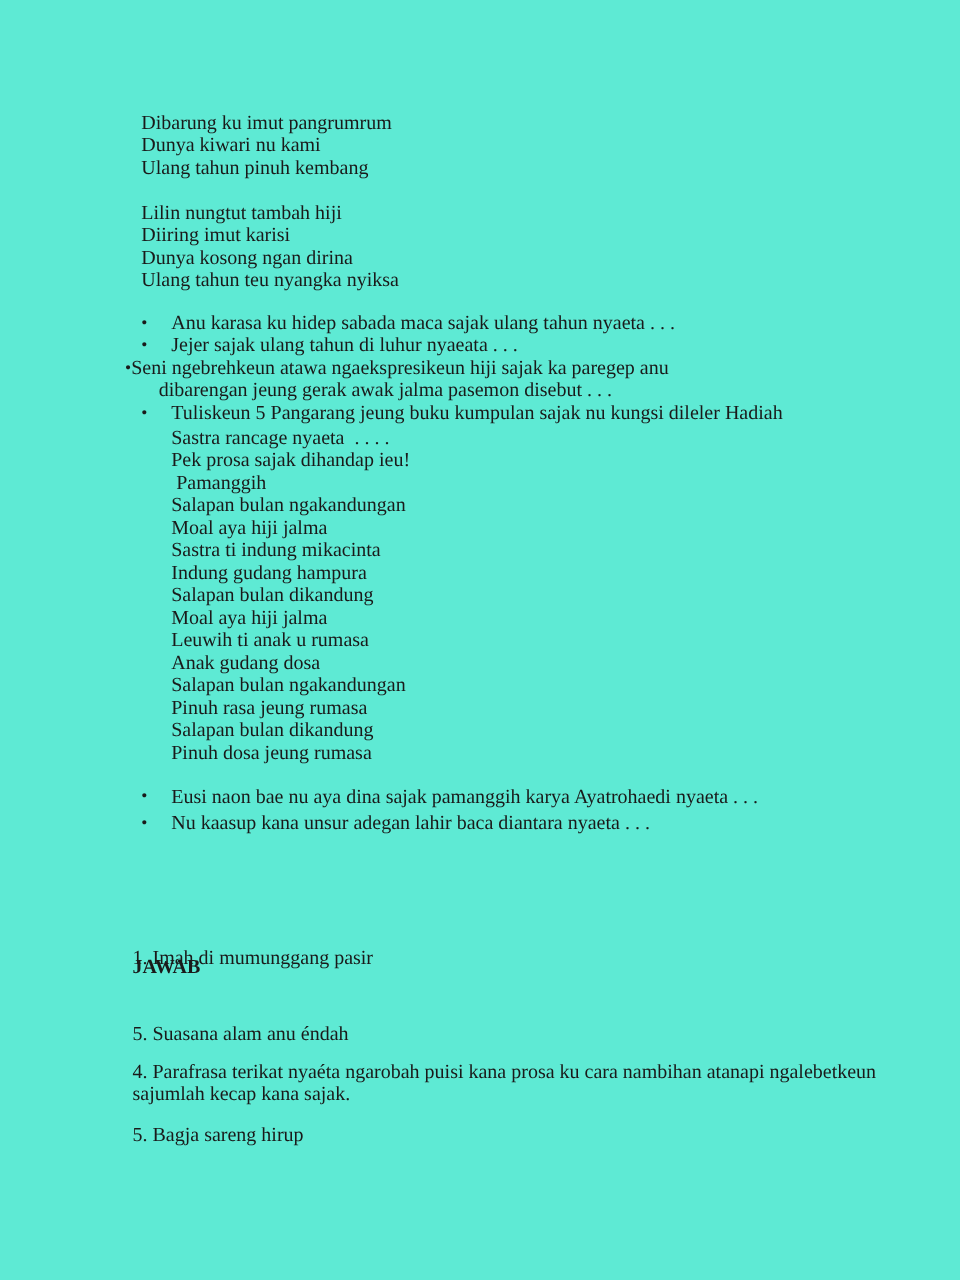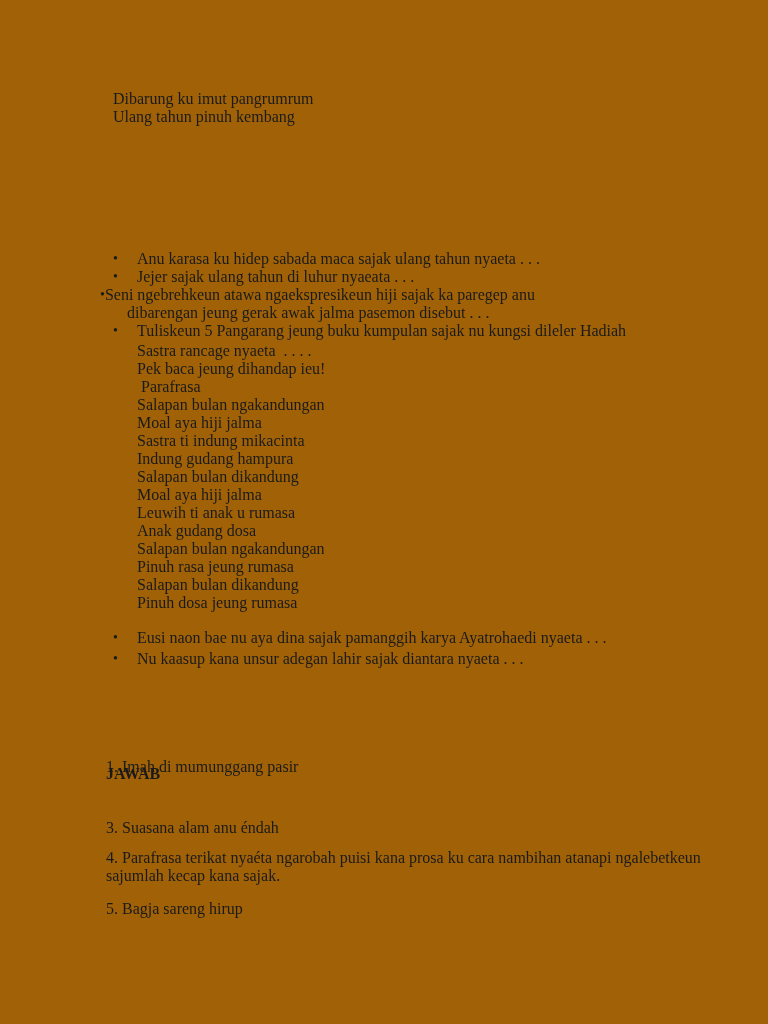--- a/index.html
+++ b/index.html
@@ -4,21 +4,21 @@
 <style>
   html, body {
     margin: 0;
     padding: 0;
     background: #ffffff;
   }
   .page {
     position: relative;
     width: 768px;
     height: 1024px;
-    background: #a16207;
+    background: #5eead4;
     overflow: hidden;
     font-family: "Liberation Serif", "DejaVu Serif", serif;
     font-size: 16px;
     line-height: 18px;
     color: #1a1a1a;
   }
   .abs { position: absolute; }
   .line {
     height: 18px;
     white-space: pre;
@@ -41,23 +41,30 @@
   }
   .bold { font-weight: bold; margin-top: 28px; }
 </style>
 </head>
 <body>
 
 <div class="page">
 
   <div class="abs" style="left:113px; top:90px;">
     <div class="line">Dibarung ku imut pangrumrum</div>
+    <div class="line">Dunya kiwari nu kami</div>
     <div class="line">Ulang tahun pinuh kembang</div>
   </div>
 
+  <div class="abs" style="left:113px; top:162px;">
+    <div class="line">Lilin nungtut tambah hiji</div>
+    <div class="line">Diiring imut karisi</div>
+    <div class="line">Dunya kosong ngan dirina</div>
+    <div class="line">Ulang tahun teu nyangka nyiksa</div>
+  </div>
 
   <div class="bullet-row" style="left:113px; top:250px;">
     <span class="bullet-gap">•</span>
     <span class="line">Anu karasa ku hidep sabada maca sajak ulang tahun nyaeta . . .</span>
   </div>
 
   <div class="bullet-row" style="left:113px; top:268px;">
     <span class="bullet-gap">•</span>
     <span class="line">Jejer sajak ulang tahun di luhur nyaeata . . .</span>
   </div>
@@ -68,22 +75,22 @@
   </div>
   <div class="abs line" style="left:127px; top:304px;">dibarengan jeung gerak awak jalma pasemon disebut . . .</div>
 
   <div class="bullet-row" style="left:113px; top:322px;">
     <span class="bullet-gap">•</span>
     <span class="line">Tuliskeun 5 Pangarang jeung buku kumpulan sajak nu kungsi dileler Hadiah</span>
   </div>
 
   <div class="abs" style="left:137px; top:342px;">
     <div class="line">Sastra rancage nyaeta  . . . .</div>
-    <div class="line">Pek baca jeung dihandap ieu!</div>
-    <div class="line"> Parafrasa</div>
+    <div class="line">Pek prosa sajak dihandap ieu!</div>
+    <div class="line"> Pamanggih</div>
     <div class="line">Salapan bulan ngakandungan</div>
     <div class="line">Moal aya hiji jalma</div>
     <div class="line">Sastra ti indung mikacinta</div>
     <div class="line">Indung gudang hampura</div>
     <div class="line">Salapan bulan dikandung</div>
     <div class="line">Moal aya hiji jalma</div>
     <div class="line">Leuwih ti anak u rumasa</div>
     <div class="line">Anak gudang dosa</div>
     <div class="line">Salapan bulan ngakandungan</div>
     <div class="line">Pinuh rasa jeung rumasa</div>
@@ -91,23 +98,23 @@
     <div class="line">Pinuh dosa jeung rumasa</div>
   </div>
 
   <div class="bullet-row" style="left:113px; top:629px;">
     <span class="bullet-gap">•</span>
     <span class="line">Eusi naon bae nu aya dina sajak pamanggih karya Ayatrohaedi nyaeta . . .</span>
   </div>
 
   <div class="bullet-row" style="left:113px; top:650px;">
     <span class="bullet-gap">•</span>
-    <span class="line">Nu kaasup kana unsur adegan lahir sajak diantara nyaeta . . .</span>
+    <span class="line">Nu kaasup kana unsur adegan lahir baca diantara nyaeta . . .</span>
   </div>
 
   <div class="abs line bold" style="left:106px; top:737px;">JAWAB</div>
   <div class="abs line" style="left:106px; top:758px;text-align:right;">1. Imah di mumunggang pasir</div>
-  <div class="abs line" style="left:106px; top:819px;">3. Suasana alam anu éndah</div>
+  <div class="abs line" style="left:106px; top:819px;">5. Suasana alam anu éndah</div>
   <div class="abs line" style="left:106px; top:849px;">4. Parafrasa terikat nyaéta ngarobah puisi kana prosa ku cara nambihan atanapi ngalebetkeun</div>
   <div class="abs line" style="left:106px; top:867px;">sajumlah kecap kana sajak.</div>
   <div class="abs line" style="left:106px; top:900px;">5. Bagja sareng hirup</div>
 
 </div>
 
 </body></html>

